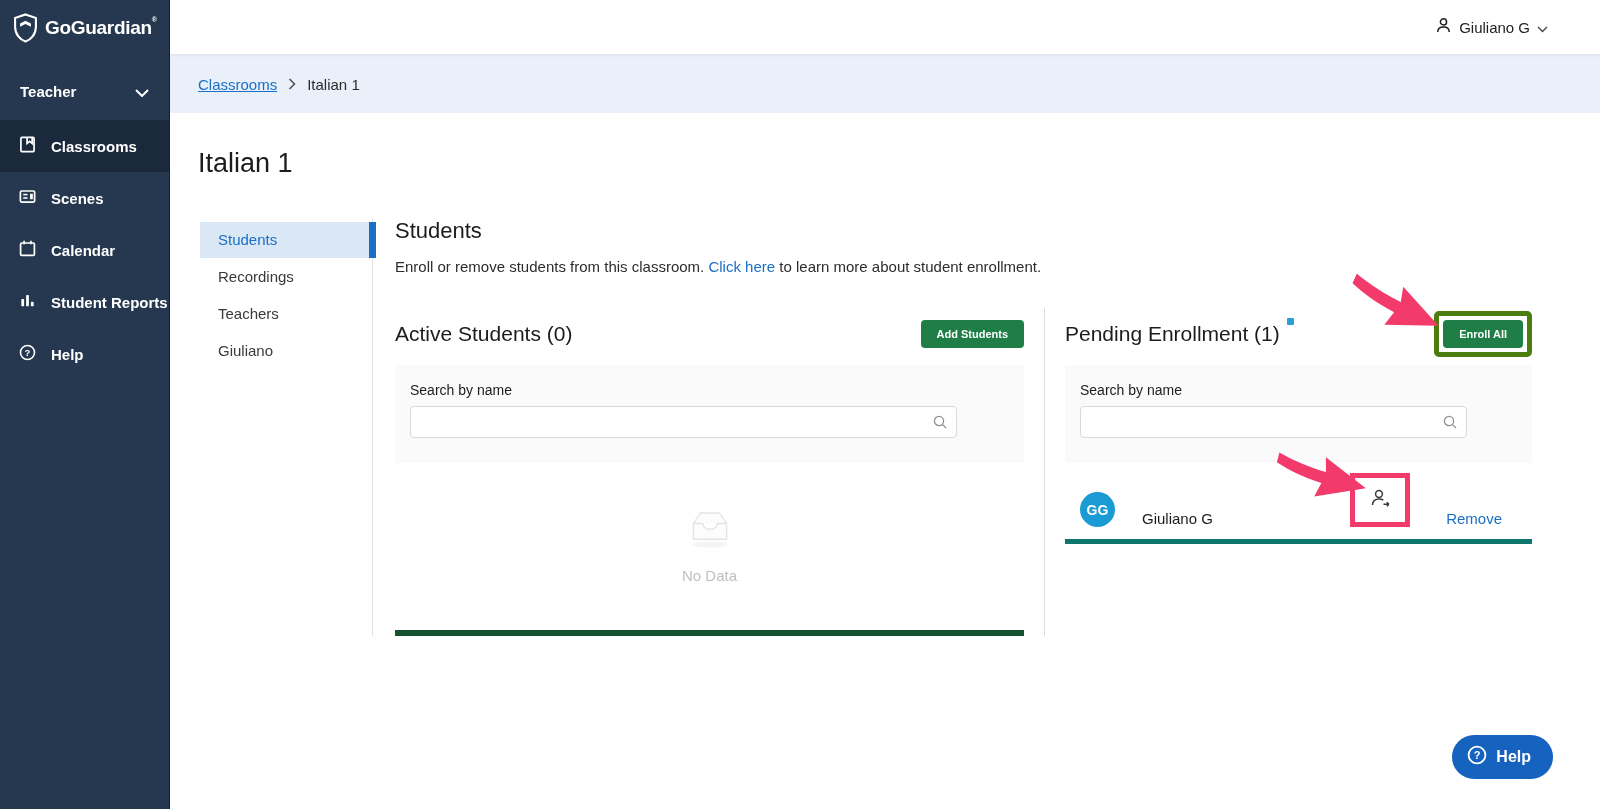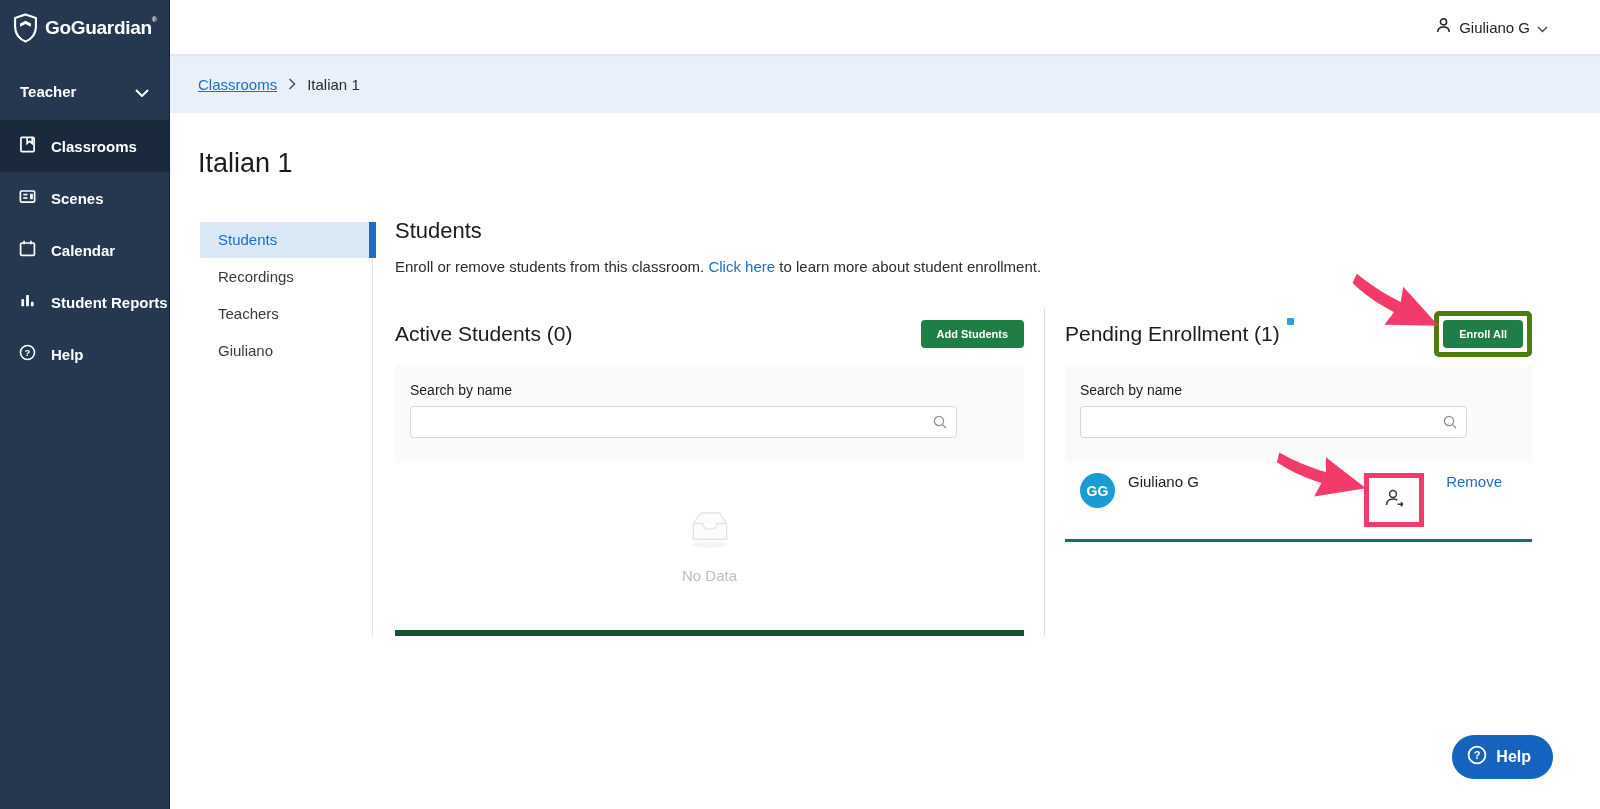--- a/index.html
+++ b/index.html
@@ -54,21 +54,21 @@
   .search-label { font-size:14px; color:#1c1c1c; margin-bottom:8px; }
   .search-wrap { position:relative; }
   .search-wrap.w-left { width:547px; }
   .search-wrap.w-right { width:387px; }
   .search-input { width:100%; height:32px; border:1px solid #d9d9d9; border-radius:4px; background:#fff; padding:0 34px 0 10px; font-size:14px; font-family:"Liberation Sans", sans-serif; outline:none; }
   .search-icon { position:absolute; right:9px; top:8px; }
 
   .empty-block { text-align:center; padding:40px 0 46px 0; border-bottom:6px solid #14532d; }
   .empty-text { margin-top:12px; font-size:15px; color:#bfbfbf; }
 
-  .pending-row { display:flex; align-items:flex-start; border-bottom:3px solid #0f766e; padding:10px 0 12px 0; min-height:62px; }
+  .pending-row { display:flex; align-items:flex-end; border-bottom:5px solid #0f766e; padding:10px 0 12px 0; min-height:62px;gap:14px; }
   .avatar { width:35px; height:35px; border-radius:50%; background:#1B9BD4; color:#fff; font-size:14px; font-weight:700; display:flex; align-items:center; justify-content:center; margin-left:15px; flex-shrink:0; }
   .student-name { margin-left:13px; font-size:15px; color:#1c1c1c; }
   .row-spacer { flex:1; }
   .icon-hl { border:5px solid #F23A6B; background:#fff; width:60px; height:54px; display:flex; align-items:center; justify-content:center; cursor:pointer; }
   .remove-link { color:#1A6FC5; font-size:15px; margin-left:22px; margin-right:30px; cursor:pointer; }
 
   
   .arrow { position:absolute; z-index:6; pointer-events:none; }
   .arrow svg { display:block; }
   .arrow-1 { left:1352px; top:258px; transform:rotate(24deg); transform-origin:left center; }

